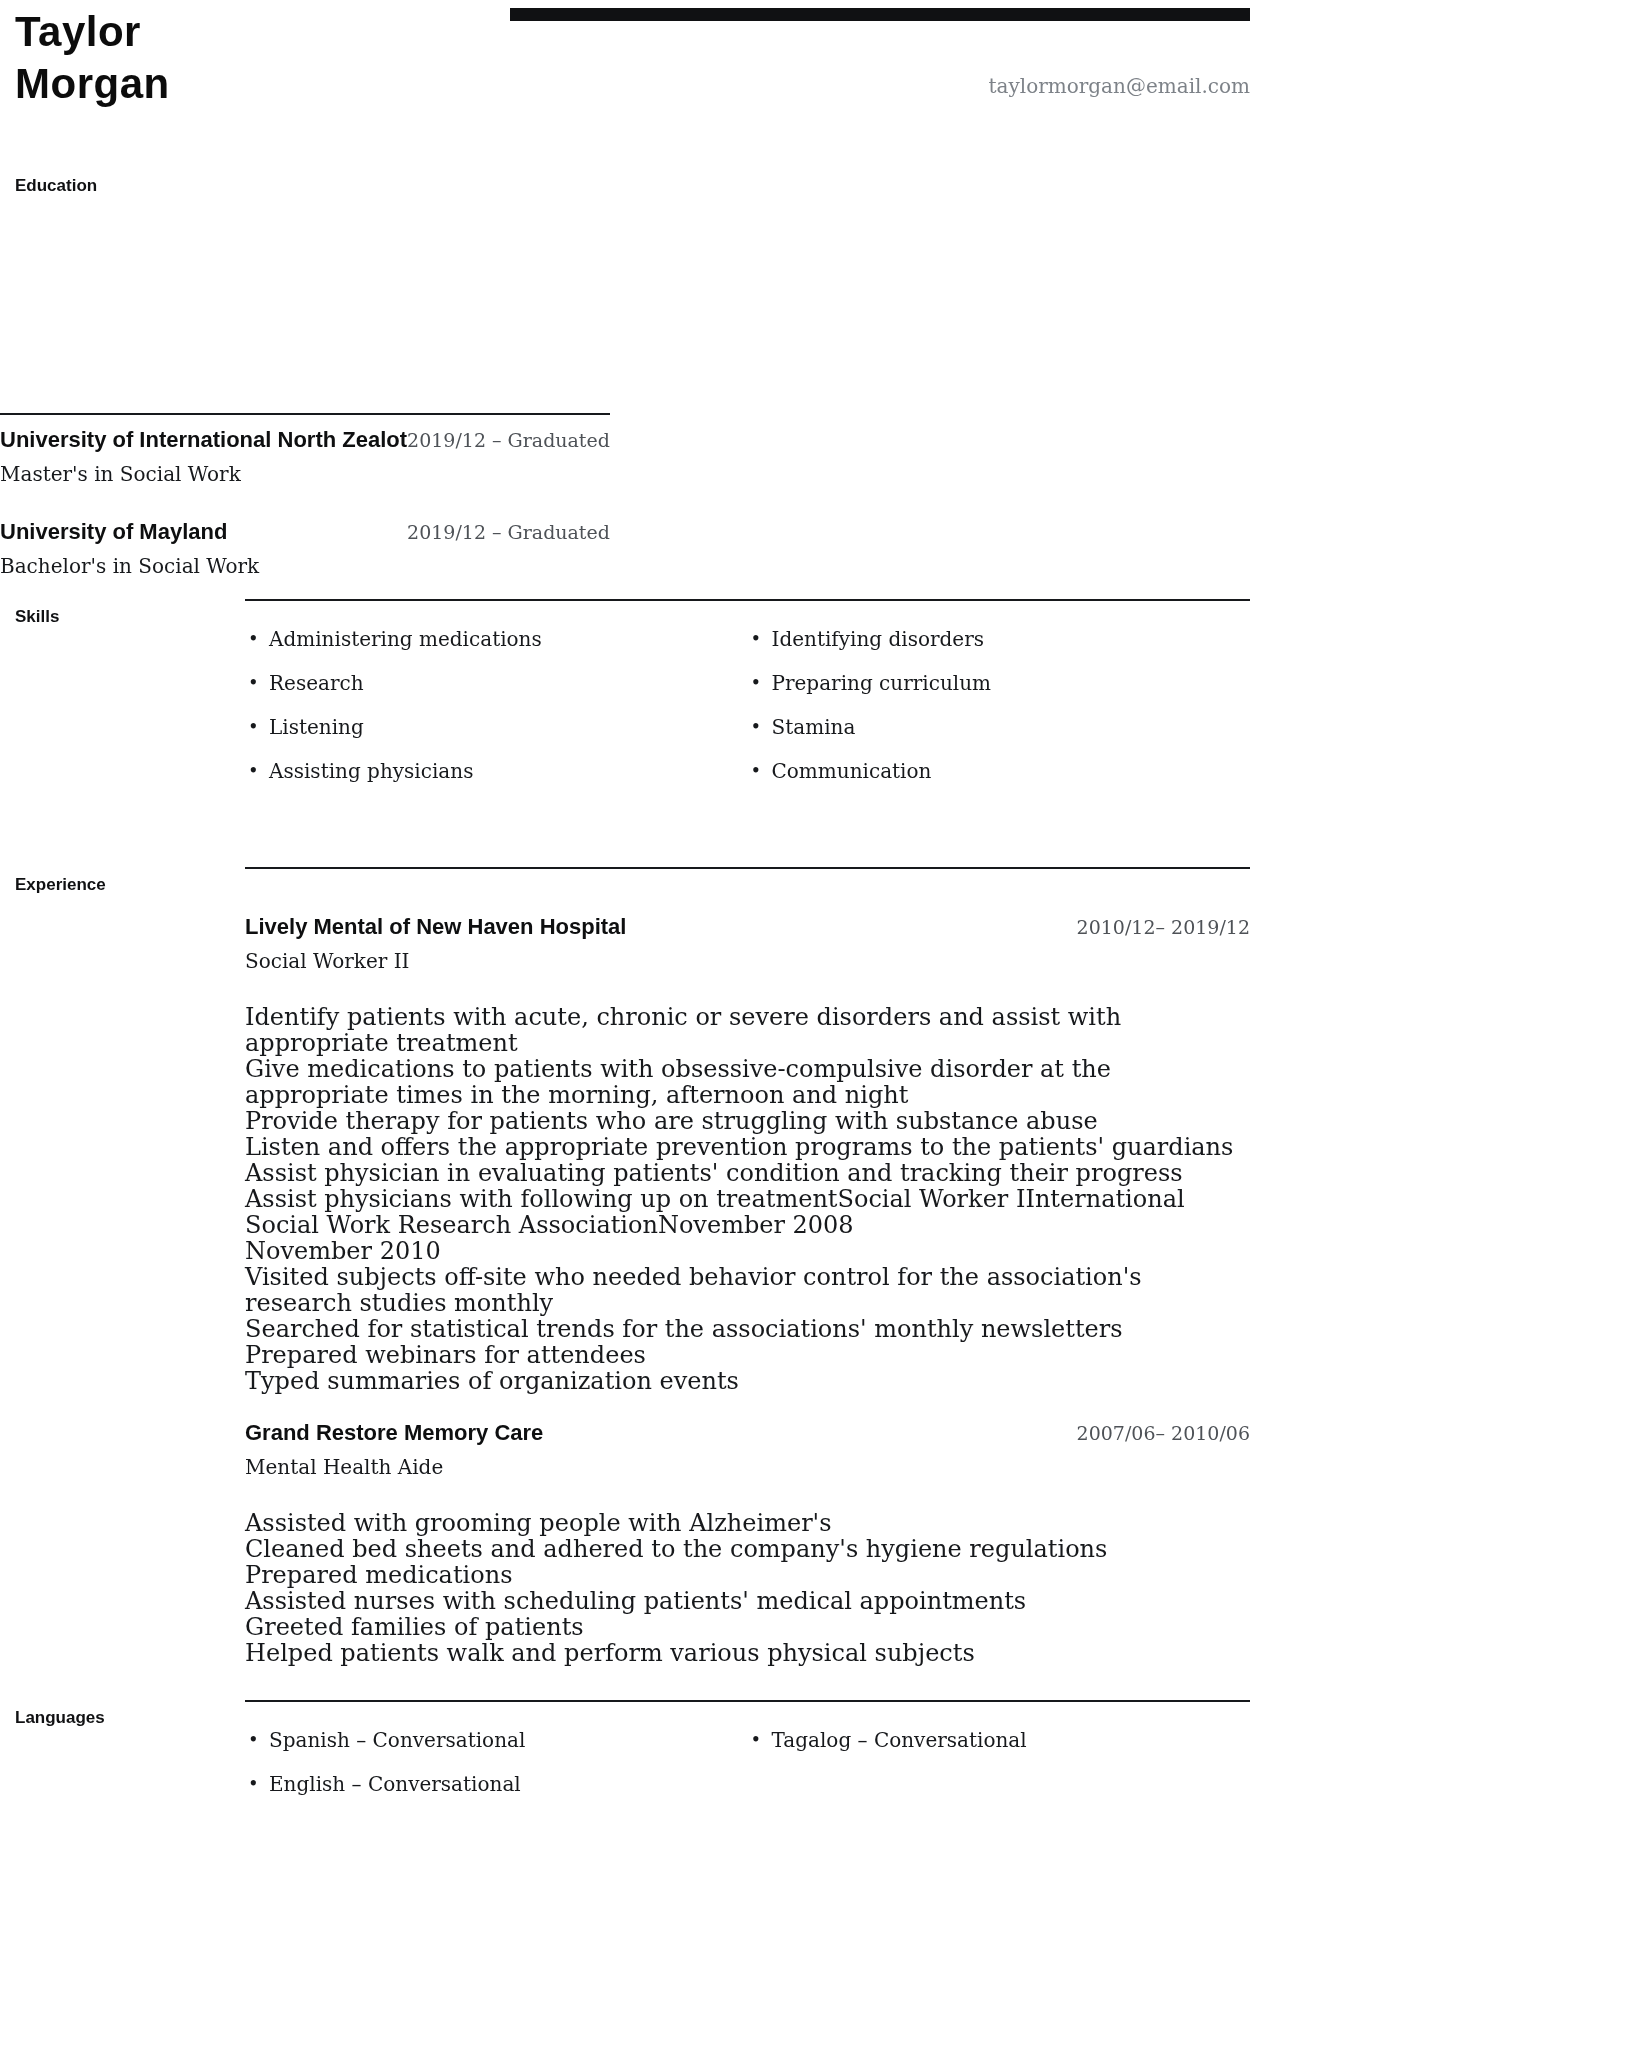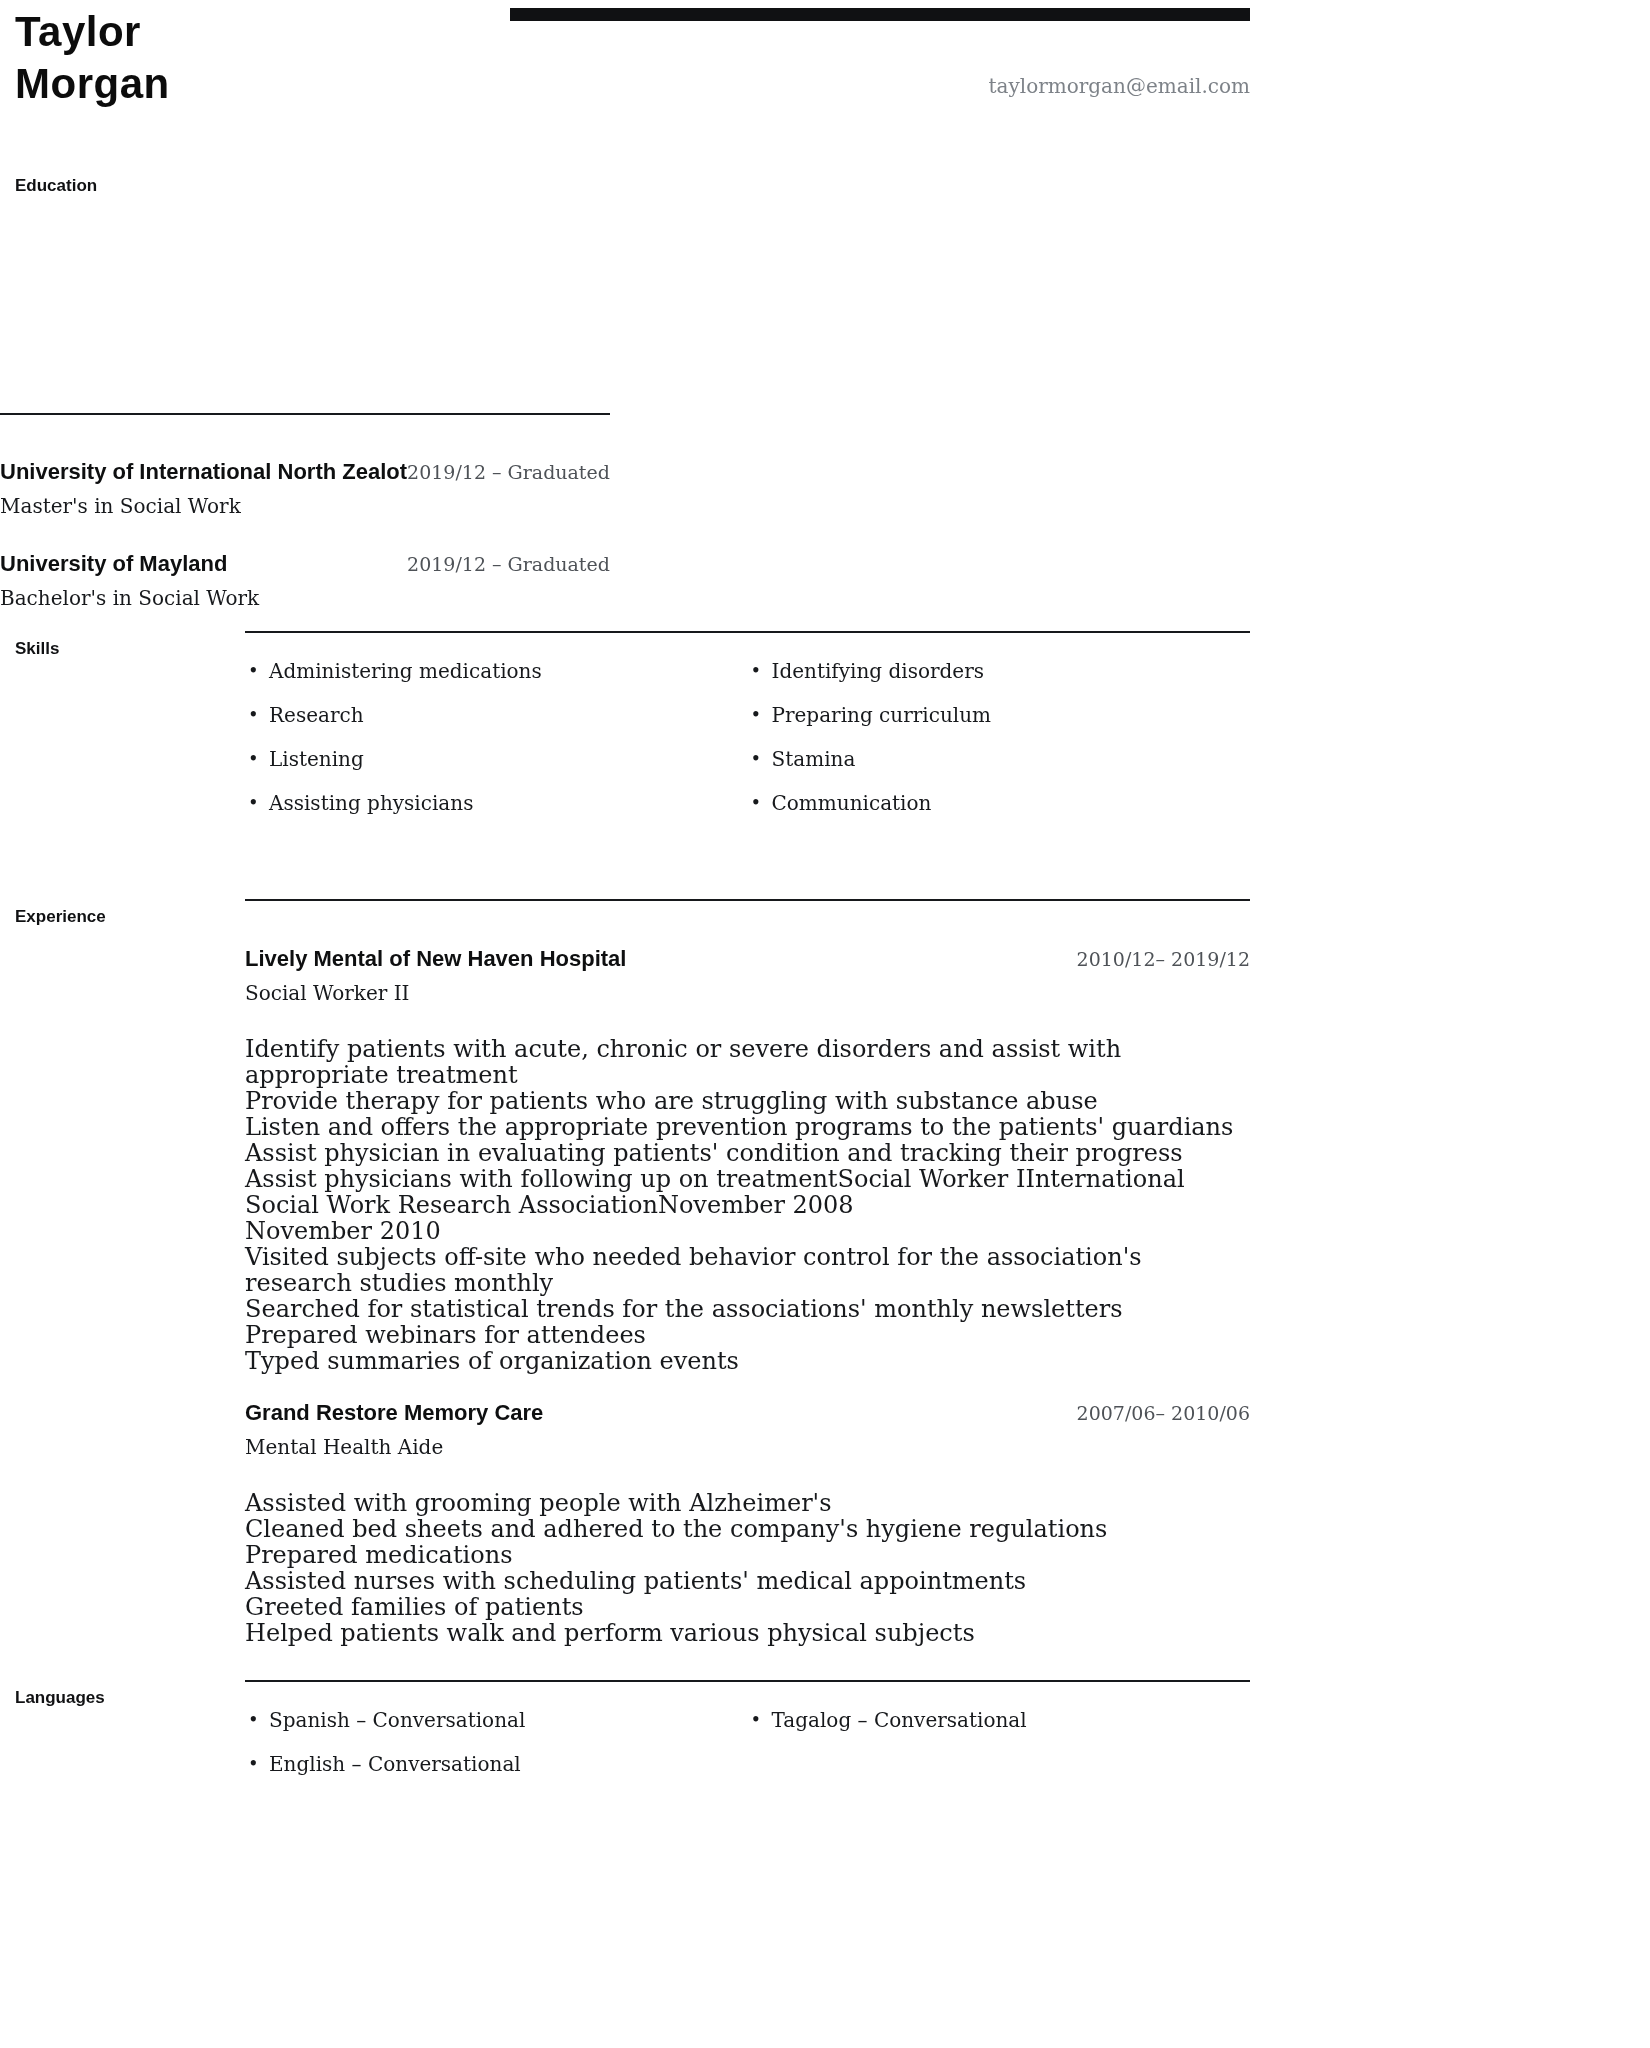--- a/index.html
+++ b/index.html
@@ -79,21 +79,21 @@
     font-size: 19px;
     color: #4e5257;
     white-space: nowrap;
   }
   .entry-sub {
     margin-top: 8px;
     font-size: 20px;
     line-height: 26px;
   }
 
-  .edu-content { padding-top: 44px; }
+  .edu-content { padding-top: 12px; }
   .edu-entry + .edu-entry { margin-top: 32px; }
   .section-education { margin-bottom: 20px; flex-direction: column; }
 
   .skills-content { padding-top: 26px; }
   .section-skills { margin-bottom: 64px; }
 
   .two-col { display: flex; }
   .col { width: 50%; }
   .bullet-item {
     display: flex;
@@ -200,20 +200,21 @@
     <div class="section-content exp-content">
 
       <div class="exp-entry">
         <div class="entry-head">
           <div class="entry-title">Lively Mental of New Haven Hospital</div>
           <div class="entry-date">2010/12– 2019/12</div>
         </div>
         <div class="entry-sub">Social Worker II</div>
         <div class="desc">
           <div class="desc-line">Identify patients with acute, chronic or severe disorders and assist with appropriate treatment</div>
+          <div class="desc-line">Give medications to patients with obsessive-compulsive disorder at the appropriate times in the morning, afternoon and night</div>
           <div class="desc-line">Provide therapy for patients who are struggling with substance abuse</div>
           <div class="desc-line">Listen and offers the appropriate prevention programs to the patients' guardians</div>
           <div class="desc-line">Assist physician in evaluating patients' condition and tracking their progress</div>
           <div class="desc-line">Assist physicians with following up on treatmentSocial Worker IInternational Social Work Research AssociationNovember 2008</div>
           <div class="desc-line">November 2010</div>
           <div class="desc-line">Visited subjects off-site who needed behavior control for the association's research studies monthly</div>
           <div class="desc-line">Searched for statistical trends for the associations' monthly newsletters</div>
           <div class="desc-line">Prepared webinars for attendees</div>
           <div class="desc-line">Typed summaries of organization events</div>
         </div>

